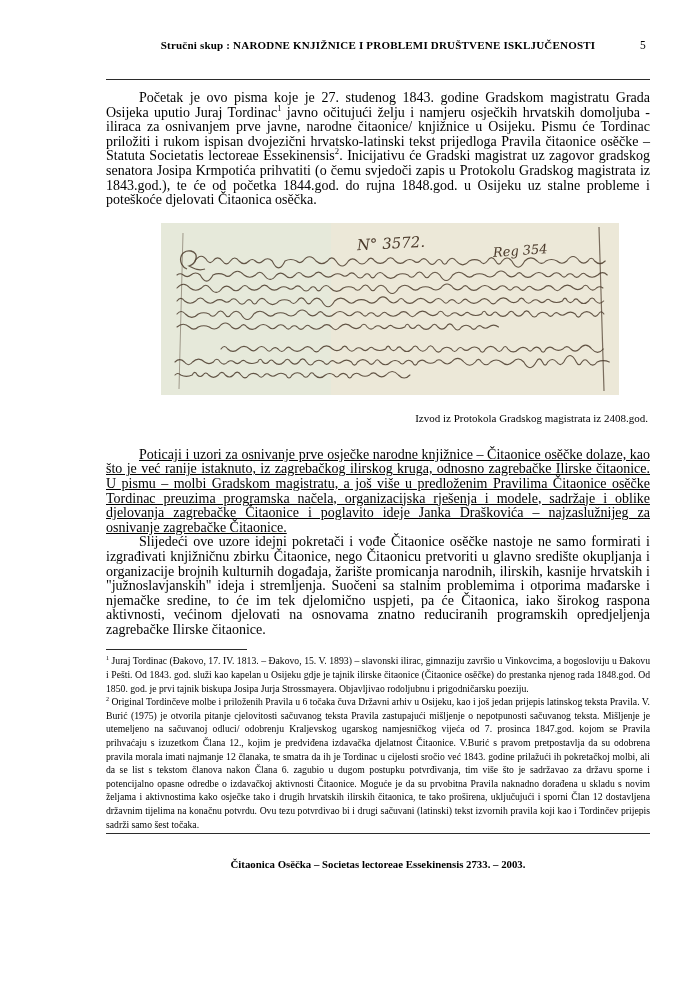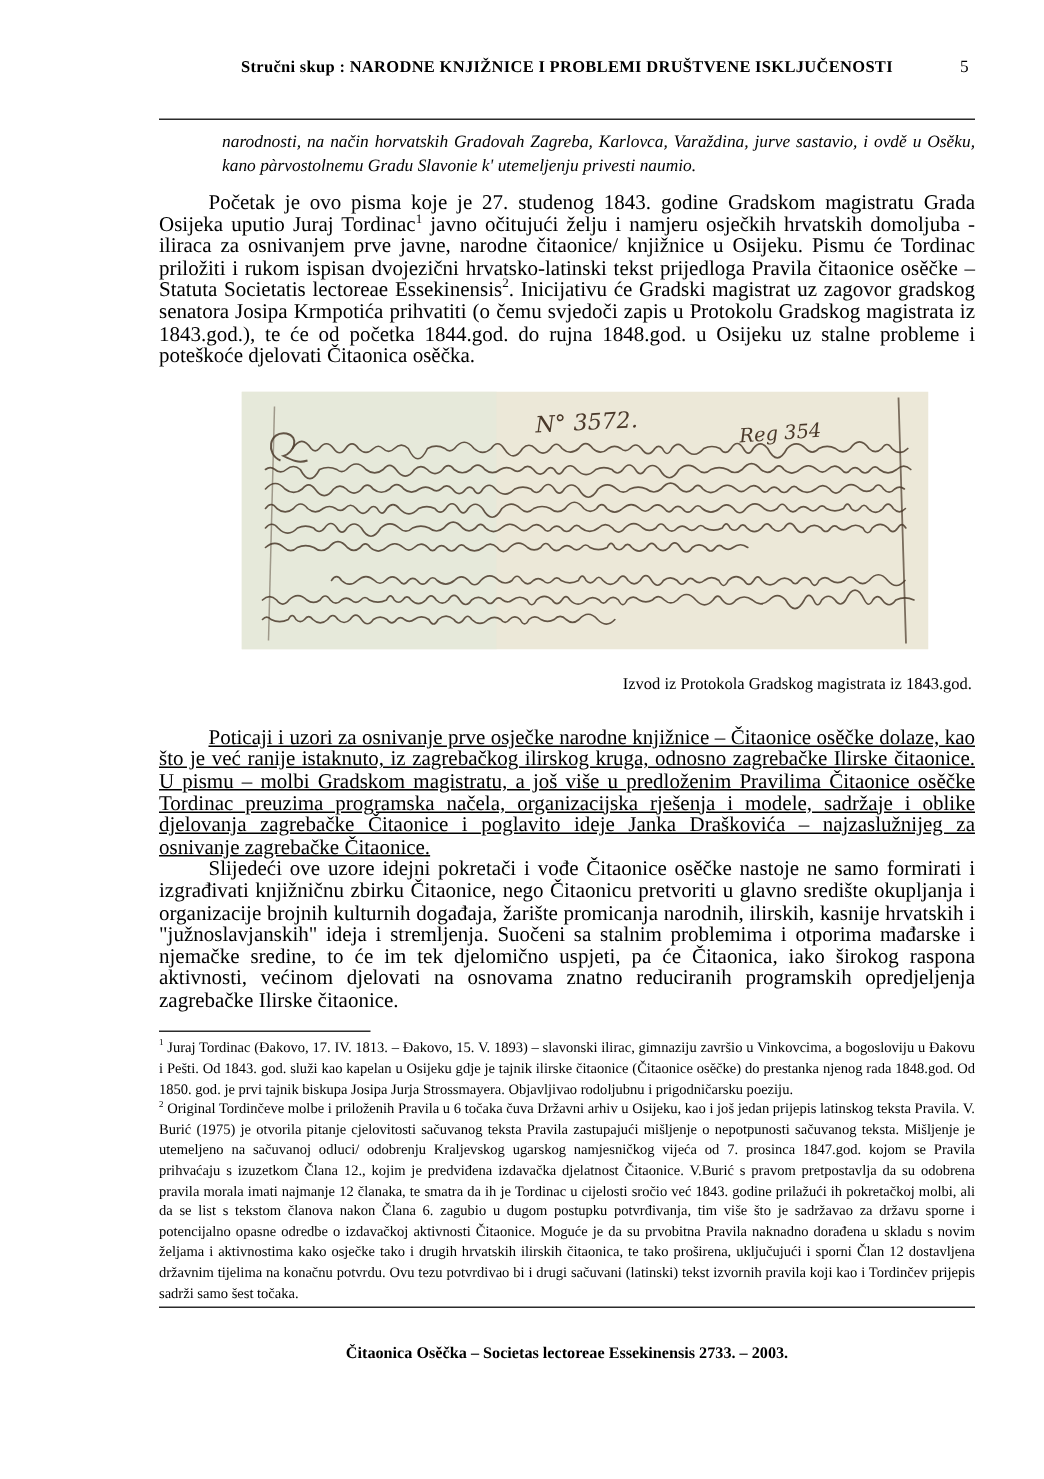--- a/index.html
+++ b/index.html
@@ -35,21 +35,20 @@
 
 <div class="page">
 
   <div class="header">
     <span>Stručni skup : NARODNE KNJIŽNICE I PROBLEMI DRUŠTVENE ISKLJUČENOSTI</span>
     <span class="pagenum">5</span>
   </div>
 
   <hr class="rule">
 
-  <p class="quote">narodnosti, na način horvatskih Gradovah Zagreba, Karlovca, Varaždina, jurve sastavio, i ovdě u Osěku, kano pàrvostolnemu Gradu Slavonie k' utemeljenju privesti naumio.</p>
 
   <p class="body-par m-top"><span>Početak je ovo pisma koje je 27. studenog 1843. godine Gradskom magistratu Grada Osijeka uputio Juraj Tordinac</span><sup>1</sup><span> javno očitujući želju i namjeru osječkih hrvatskih domoljuba - iliraca za osnivanjem prve javne, narodne čitaonice/ knjižnice u Osijeku. Pismu će Tordinac priložiti i rukom ispisan dvojezični hrvatsko-latinski tekst prijedloga Pravila čitaonice osěčke – Statuta Societatis lectoreae Essekinensis</span><sup>2</sup><span>. Inicijativu će Gradski magistrat uz zagovor gradskog senatora Josipa Krmpotića prihvatiti (o čemu svjedoči zapis u Protokolu Gradskog magistrata iz 1843.god.), te će od početka 1844.god. do rujna 1848.god. u Osijeku uz stalne probleme i poteškoće djelovati Čitaonica osěčka.</span></p>
 
   <figure class="manuscript">
     <svg width="458" height="172" viewBox="0 0 458 172" xmlns="http://www.w3.org/2000/svg">
       <rect x="0" y="0" width="458" height="172" fill="#ece8d8"></rect>
       <rect x="0" y="0" width="170" height="172" opacity="0.55" fill="#e2e9dd"></rect>
       <line x1="22" y1="10" x2="18" y2="166" stroke-width="1" opacity="0.45" stroke="#4a392a"></line>
       <line x1="438" y1="4" x2="443" y2="168" stroke-width="1.2" opacity="0.7" stroke="#4a392a"></line>
       <text class="hand" x="196" y="26" transform="rotate(-3 220 24)" fill="#4a392a">N° 3572.</text>
@@ -62,21 +61,21 @@
           <path d="M16 78 q 3.8 -5.3 7.6 0 q 5.5 4.5 11.1 0 q 4.7 -6.0 9.4 0 q 5.1 4.4 10.3 0 q 4.2 -2.7 8.4 0 q 3.0 2.6 6.1 0 q 3.8 -4.4 7.6 0 q 4.5 6.4 9.0 0 q 2.5 -2.7 5.0 0 q 3.1 6.1 6.3 0 q 4.2 -5.2 8.4 0 q 6.4 7.2 12.9 0 q 5.4 -2.6 10.8 0 q 3.6 4.9 7.3 0 q 4.2 -6.3 8.3 0 q 3.3 5.8 6.6 0 q 4.8 -5.7 9.6 0 q 6.4 11.6 12.9 0 q 6.2 -5.8 12.4 0 q 4.4 4.5 8.8 0 q 5.6 -2.7 11.1 0 q 4.9 4.2 9.8 0 q 6.2 -8.3 12.5 0 q 4.3 3.9 8.6 0 q 3.4 -5.1 6.7 0 q 5.3 4.9 10.6 0 q 5.7 -5.3 11.4 0 q 3.6 3.7 7.3 0 q 4.6 -4.9 9.1 0 q 3.1 4.4 6.1 0 q 3.0 -2.8 5.9 0 q 3.7 4.9 7.4 0 q 3.0 -3.7 5.9 0 q 5.7 4.7 11.5 0 q 4.7 -4.8 9.4 0 q 4.1 5.7 8.2 0 q 6.0 -6.2 12.0 0 q 4.4 3.3 8.8 0 q 3.4 -5.7 6.8 0 q 3.7 4.4 7.5 0 q 3.2 -2.6 6.4 0 q 3.2 3.3 6.4 0 q 2.8 -3.5 5.7 0 q 5.7 3.1 11.5 0 q 2.6 -5.8 5.1 0 q 2.9 3.2 5.7 0 q 2.8 -4.3 5.6 0 q 4.9 5.1 9.8 0 q 3.5 -5.9 6.9 0 q 4.1 4.4 8.1 0" stroke="#4a392a" stroke-width="1.1" fill="none" opacity="0.85"></path>
           <path d="M16 91 q 4.2 -5.0 8.4 0 q 6.4 6.8 12.9 0 q 5.4 -2.4 10.8 0 q 3.6 4.6 7.3 0 q 4.2 -6.0 8.3 0 q 3.3 5.5 6.6 0 q 4.8 -5.4 9.6 0 q 6.4 11.0 12.9 0 q 6.2 -5.5 12.4 0 q 4.4 4.3 8.8 0 q 5.6 -2.6 11.1 0 q 4.9 4.0 9.8 0 q 6.2 -7.9 12.5 0 q 4.3 3.7 8.6 0 q 3.4 -4.8 6.7 0 q 5.3 4.7 10.6 0 q 5.7 -5.0 11.4 0 q 3.6 3.5 7.3 0 q 4.6 -4.6 9.1 0 q 3.1 4.2 6.1 0 q 3.0 -2.6 5.9 0 q 3.7 4.7 7.4 0 q 3.0 -3.5 5.9 0 q 5.7 4.5 11.5 0 q 4.7 -4.6 9.4 0 q 4.1 5.4 8.2 0 q 6.0 -5.9 12.0 0 q 4.4 3.2 8.8 0 q 3.4 -5.4 6.8 0 q 3.7 4.2 7.5 0 q 3.2 -2.5 6.4 0 q 3.2 3.1 6.4 0 q 2.8 -3.3 5.7 0 q 5.7 2.9 11.5 0 q 2.6 -5.5 5.1 0 q 2.9 3.0 5.7 0 q 2.8 -4.1 5.6 0 q 4.9 4.8 9.8 0 q 3.5 -5.6 6.9 0 q 4.1 4.2 8.1 0 q 3.8 -6.2 7.6 0 q 4.0 6.0 7.9 0 q 4.5 -3.4 9.1 0 q 3.2 4.7 6.4 0 q 2.6 -2.8 5.2 0 q 3.3 2.6 6.5 0 q 4.9 -3.7 9.8 0 q 3.1 6.3 6.2 0 q 5.3 -4.8 10.5 0 q 3.2 4.8 6.5 0 q 2.7 -4.6 5.4 0" stroke="#4a392a" stroke-width="1.1" fill="none" opacity="0.85"></path>
           <path d="M16 104 q 6.2 -5.5 12.4 0 q 4.4 4.3 8.8 0 q 5.6 -2.6 11.1 0 q 4.9 4.0 9.8 0 q 6.2 -7.9 12.5 0 q 4.3 3.7 8.6 0 q 3.4 -4.8 6.7 0 q 5.3 4.7 10.6 0 q 5.7 -5.0 11.4 0 q 3.6 3.5 7.3 0 q 4.6 -4.6 9.1 0 q 3.1 4.2 6.1 0 q 3.0 -2.6 5.9 0 q 3.7 4.7 7.4 0 q 3.0 -3.5 5.9 0 q 5.7 4.5 11.5 0 q 4.7 -4.6 9.4 0 q 4.1 5.4 8.2 0 q 6.0 -5.9 12.0 0 q 4.4 3.2 8.8 0 q 3.4 -5.4 6.8 0 q 3.7 4.2 7.5 0 q 3.2 -2.5 6.4 0 q 3.2 3.1 6.4 0 q 2.8 -3.3 5.7 0 q 5.7 2.9 11.5 0 q 2.6 -5.5 5.1 0 q 2.9 3.0 5.7 0 q 2.8 -4.1 5.6 0 q 4.9 4.8 9.8 0 q 3.5 -5.6 6.9 0 q 4.1 4.2 8.1 0 q 3.8 -6.2 7.6 0 q 4.0 6.0 7.9 0 q 4.5 -3.4 9.1 0 q 3.2 4.7 6.4 0 q 2.6 -2.8 5.2 0 q 3.3 2.6 6.5 0 q 4.9 -3.7 9.8 0" stroke="#4a392a" stroke-width="1.1" fill="none" opacity="0.85"></path>
           <path d="M60 126 q 3.4 -5.1 6.7 0 q 5.3 4.9 10.6 0 q 5.7 -5.3 11.4 0 q 3.6 3.7 7.3 0 q 4.6 -4.9 9.1 0 q 3.1 4.4 6.1 0 q 3.0 -2.8 5.9 0 q 3.7 4.9 7.4 0 q 3.0 -3.7 5.9 0 q 5.7 4.7 11.5 0 q 4.7 -4.8 9.4 0 q 4.1 5.7 8.2 0 q 6.0 -6.2 12.0 0 q 4.4 3.3 8.8 0 q 3.4 -5.7 6.8 0 q 3.7 4.4 7.5 0 q 3.2 -2.6 6.4 0 q 3.2 3.3 6.4 0 q 2.8 -3.5 5.7 0 q 5.7 3.1 11.5 0 q 2.6 -5.8 5.1 0 q 2.9 3.2 5.7 0 q 2.8 -4.3 5.6 0 q 4.9 5.1 9.8 0 q 3.5 -5.9 6.9 0 q 4.1 4.4 8.1 0 q 3.8 -6.5 7.6 0 q 4.0 6.3 7.9 0 q 4.5 -3.6 9.1 0 q 3.2 5.0 6.4 0 q 2.6 -2.9 5.2 0 q 3.3 2.8 6.5 0 q 4.9 -3.9 9.8 0 q 3.1 6.6 6.2 0 q 5.3 -5.1 10.5 0 q 3.2 5.1 6.5 0 q 2.7 -4.9 5.4 0 q 5.4 5.8 10.9 0 q 4.2 -3.2 8.5 0 q 2.9 4.3 5.7 0 q 3.6 -3.8 7.2 0 q 2.9 6.5 5.8 0 q 4.0 -3.9 8.0 0 q 4.4 2.8 8.9 0 q 3.9 -4.7 7.9 0 q 4.3 4.1 8.6 0 q 6.2 -7.7 12.4 0 q 5.8 6.7 11.5 0" stroke="#4a392a" stroke-width="1.1" fill="none" opacity="0.85"></path>
           <path d="M14 139 q 4.7 -4.6 9.4 0 q 4.1 5.4 8.2 0 q 6.0 -5.9 12.0 0 q 4.4 3.2 8.8 0 q 3.4 -5.4 6.8 0 q 3.7 4.2 7.5 0 q 3.2 -2.5 6.4 0 q 3.2 3.1 6.4 0 q 2.8 -3.3 5.7 0 q 5.7 2.9 11.5 0 q 2.6 -5.5 5.1 0 q 2.9 3.0 5.7 0 q 2.8 -4.1 5.6 0 q 4.9 4.8 9.8 0 q 3.5 -5.6 6.9 0 q 4.1 4.2 8.1 0 q 3.8 -6.2 7.6 0 q 4.0 6.0 7.9 0 q 4.5 -3.4 9.1 0 q 3.2 4.7 6.4 0 q 2.6 -2.8 5.2 0 q 3.3 2.6 6.5 0 q 4.9 -3.7 9.8 0 q 3.1 6.3 6.2 0 q 5.3 -4.8 10.5 0 q 3.2 4.8 6.5 0 q 2.7 -4.6 5.4 0 q 5.4 5.5 10.9 0 q 4.2 -3.1 8.5 0 q 2.9 4.1 5.7 0 q 3.6 -3.6 7.2 0 q 2.9 6.2 5.8 0 q 4.0 -3.7 8.0 0 q 4.4 2.6 8.9 0 q 3.9 -4.5 7.9 0 q 4.3 3.9 8.6 0 q 6.2 -7.3 12.4 0 q 5.8 6.4 11.5 0 q 3.1 -5.2 6.1 0 q 4.6 5.6 9.2 0 q 5.4 -4.0 10.9 0 q 5.6 5.1 11.2 0 q 5.5 -5.9 11.0 0 q 6.2 11.4 12.4 0 q 3.1 -6.2 6.2 0 q 2.7 6.3 5.4 0 q 4.5 -5.0 8.9 0 q 3.6 5.3 7.1 0 q 6.2 -13.1 12.5 0 q 2.8 5.6 5.6 0 q 3.2 -4.5 6.3 0 q 4.5 6.3 9.0 0 q 6.1 -2.8 12.1 0" stroke="#4a392a" stroke-width="1.1" fill="none" opacity="0.85"></path>
           <path d="M14 152 q 2.8 -3.1 5.7 0 q 5.7 2.8 11.5 0 q 2.6 -5.3 5.1 0 q 2.9 2.9 5.7 0 q 2.8 -3.9 5.6 0 q 4.9 4.6 9.8 0 q 3.5 -5.3 6.9 0 q 4.1 4.0 8.1 0 q 3.8 -5.8 7.6 0 q 4.0 5.7 7.9 0 q 4.5 -3.2 9.1 0 q 3.2 4.5 6.4 0 q 2.6 -2.6 5.2 0 q 3.3 2.5 6.5 0 q 4.9 -3.5 9.8 0 q 3.1 6.0 6.2 0 q 5.3 -4.6 10.5 0 q 3.2 4.6 6.5 0 q 2.7 -4.4 5.4 0 q 5.4 5.3 10.9 0 q 4.2 -2.9 8.5 0 q 2.9 3.9 5.7 0 q 3.6 -3.4 7.2 0 q 2.9 5.9 5.8 0 q 4.0 -3.5 8.0 0 q 4.4 2.5 8.9 0 q 3.9 -4.2 7.9 0 q 4.3 3.7 8.6 0 q 6.2 -7.0 12.4 0 q 5.8 6.1 11.5 0" stroke="#4a392a" stroke-width="1.1" fill="none" opacity="0.85"></path>
         </g>
     </svg>
   </figure>
 
-  <div class="caption">Izvod iz Protokola Gradskog magistrata iz 1843.god.</div>
+  <div class="caption">Izvod iz Protokola Gradskog magistrata iz 2408.god.</div>
 
   <p class="body-par p2gap">Poticaji i uzori za osnivanje prve osječke narodne knjižnice – Čitaonice osěčke dolaze, kao što je već ranije istaknuto, iz zagrebačkog ilirskog kruga, odnosno zagrebačke Ilirske čitaonice. U pismu – molbi Gradskom magistratu, a još više u predloženim Pravilima Čitaonice osěčke Tordinac preuzima programska načela, organizacijska rješenja i modele, sadržaje i oblike djelovanja zagrebačke Čitaonice i poglavito ideje Janka Draškovića – najzaslužnijeg za osnivanje zagrebačke Čitaonice.</p>
 
   <p class="body-par">Slijedeći ove uzore idejni pokretači i vođe Čitaonice osěčke nastoje ne samo formirati i izgrađivati knjižničnu zbirku Čitaonice, nego Čitaonicu pretvoriti u glavno središte okupljanja i organizacije brojnih kulturnih događaja, žarište promicanja narodnih, ilirskih, kasnije hrvatskih i "južnoslavjanskih" ideja i stremljenja. Suočeni sa stalnim problemima i otporima mađarske i njemačke sredine, to će im tek djelomično uspjeti, pa će Čitaonica, iako širokog raspona aktivnosti, većinom djelovati na osnovama znatno reduciranih programskih opredjeljenja zagrebačke Ilirske čitaonice.</p>
 
   <hr class="fnrule">
 
   <p class="footnote"><sup>1</sup><span> Juraj Tordinac (Đakovo, 17. IV. 1813. – Đakovo, 15. V. 1893) – slavonski ilirac, gimnaziju završio u Vinkovcima, a bogosloviju u Đakovu i Pešti. Od 1843. god. služi kao kapelan u Osijeku gdje je tajnik ilirske čitaonice (Čitaonice osěčke) do prestanka njenog rada 1848.god. Od 1850. god. je prvi tajnik biskupa Josipa Jurja Strossmayera. Objavljivao rodoljubnu i prigodničarsku poeziju.</span></p>
 
   <p class="footnote"><sup>2</sup><span> Original Tordinčeve molbe i priloženih Pravila u 6 točaka čuva Državni arhiv u Osijeku, kao i još jedan prijepis latinskog teksta Pravila. V. Burić (1975) je otvorila pitanje cjelovitosti sačuvanog teksta Pravila zastupajući mišljenje o nepotpunosti sačuvanog teksta. Mišljenje je utemeljeno na sačuvanoj odluci/ odobrenju Kraljevskog ugarskog namjesničkog vijeća od 7. prosinca 1847.god. kojom se Pravila prihvaćaju s izuzetkom Člana 12., kojim je predviđena izdavačka djelatnost Čitaonice. V.Burić s pravom pretpostavlja da su odobrena pravila morala imati najmanje 12 članaka, te smatra da ih je Tordinac u cijelosti sročio već 1843. godine prilažući ih pokretačkoj molbi, ali da se list s tekstom članova nakon Člana 6. zagubio u dugom postupku potvrđivanja, tim više što je sadržavao za državu sporne i potencijalno opasne odredbe o izdavačkoj aktivnosti Čitaonice. Moguće je da su prvobitna Pravila naknadno dorađena u skladu s novim željama i aktivnostima kako osječke tako i drugih hrvatskih ilirskih čitaonica, te tako proširena, uključujući i sporni Član 12 dostavljena državnim tijelima na konačnu potvrdu. Ovu tezu potvrdivao bi i drugi sačuvani (latinski) tekst izvornih pravila koji kao i Tordinčev prijepis sadrži samo šest točaka.</span></p>

